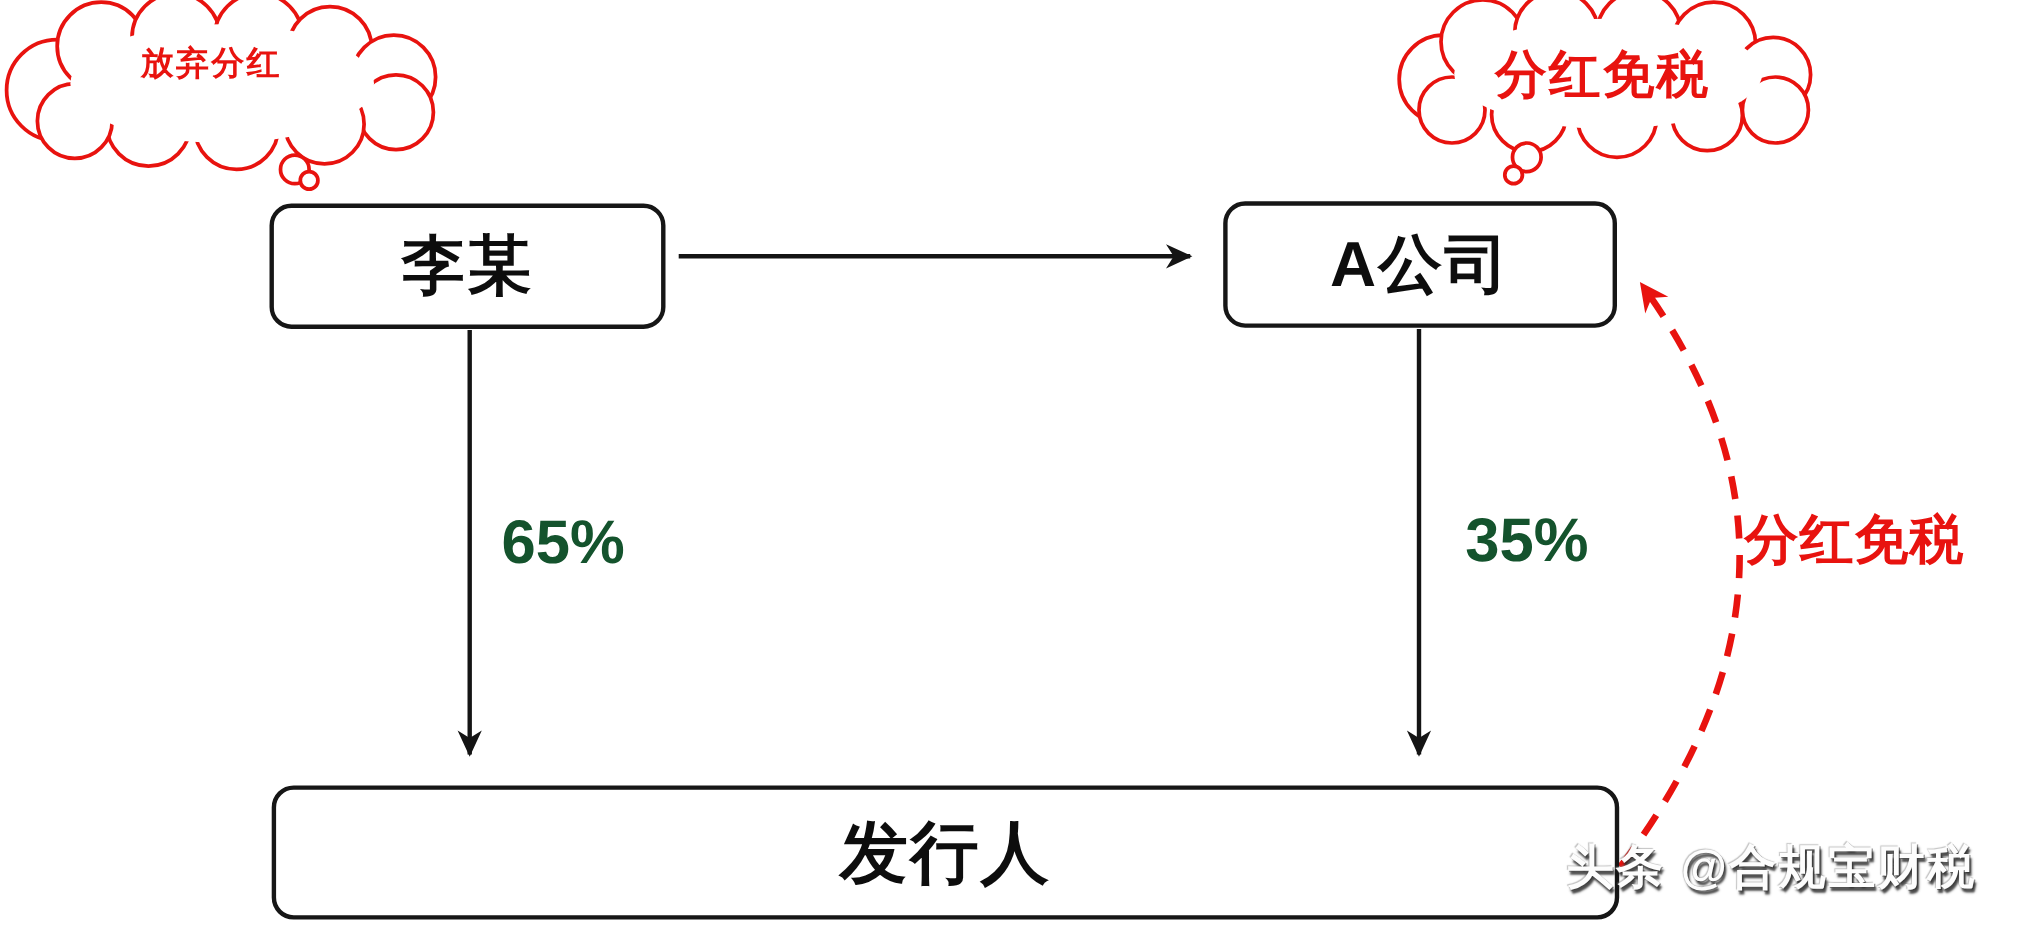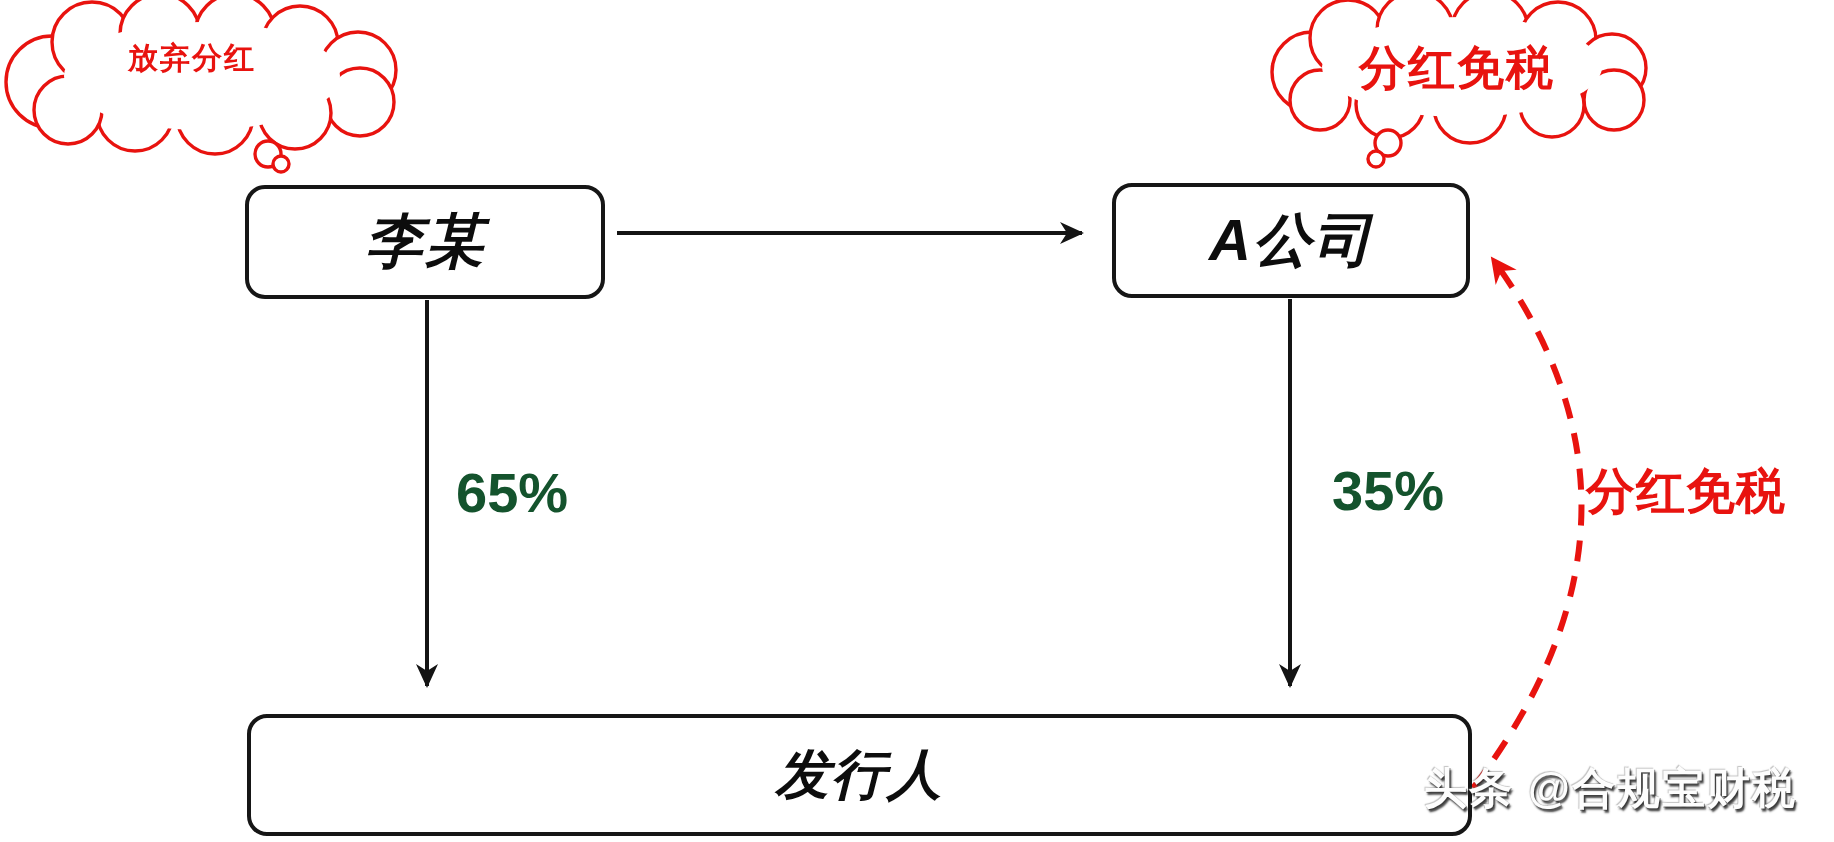--- a/index.html
+++ b/index.html
@@ -26,28 +26,27 @@
     align-items: center;
     justify-content: center;
     box-sizing: border-box;
     z-index: 3;
   }
   .node-label {
     font-weight: 700;
     color: #0d0d0d;
     letter-spacing: 2px;
     white-space: nowrap;
-    font-style: italic;
   }
   .box-li      { left: 245px; top: 185px; width: 360px; height: 114px; }
   .box-li      .node-label { font-size: 58px; }
   .box-company { left: 1112px; top: 183px; width: 358px; height: 115px; }
   .box-company .node-label { font-size: 58px; }
   .box-issuer  { left: 247px; top: 714px; width: 1225px; height: 122px; }
-  .box-issuer  .node-label { font-size: 54px; }
+  .box-issuer  .node-label { font-size: 62px; }
 
   .float-label {
     position: absolute;
     font-weight: 700;
     white-space: nowrap;
     z-index: 4;
     line-height: 1.05;
   }
   .red   { color: #e8130f; }
   .black { color: #14532d; }

